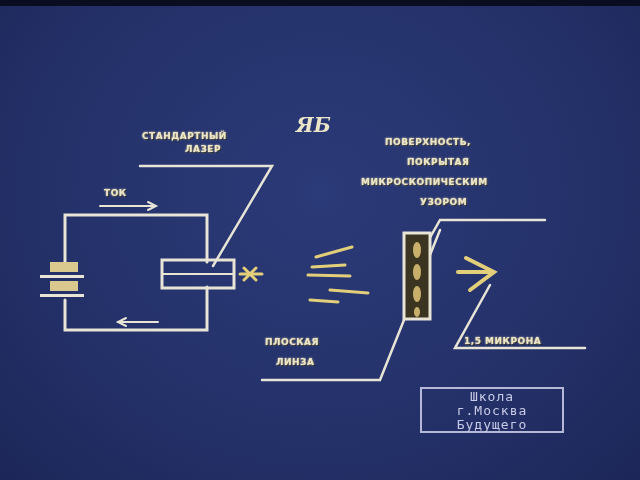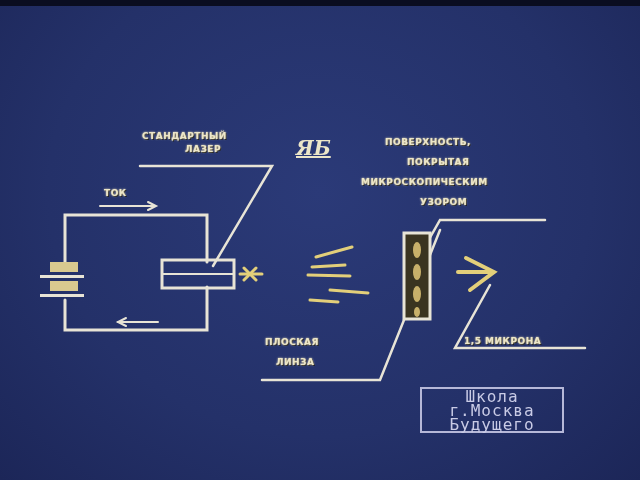--- a/index.html
+++ b/index.html
@@ -5,21 +5,21 @@
   html,body{margin:0;padding:0;background:#000;}
   #screen{position:relative;width:640px;height:480px;overflow:hidden;
     background:radial-gradient(ellipse at 50% 40%, #2b3a78 0%, #243169 60%, #1c2658 100%);}
   .black-band{position:absolute;top:0;left:0;right:0;height:6px;background:#0a0d20;}
   .lbl{position:absolute;font-family:"DejaVu Sans",sans-serif;font-weight:bold;
     color:#ece6c8;letter-spacing:0.5px;line-height:1;white-space:nowrap;
     text-shadow:0 0 2px #ffefc0, 1px 1px 0 #111;}
   .lbl.xs{font-size:9px;}
   .mark{position:absolute;font-family:"DejaVu Serif",serif;color:#ece6c8;font-size:20px;font-style:italic;font-weight:bold;}
   #logo{position:absolute;left:420px;top:387px;width:144px;height:46px;border:2px solid #b6b8d8;
-    font-family:"DejaVu Sans Mono",monospace;color:#c9cbe6;font-size:16px;line-height:14px;
+    font-family:"DejaVu Sans Mono",monospace;color:#c9cbe6;font-size:13px;line-height:14px;
     text-align:center;padding-top:1px;box-sizing:border-box;}
   #logo div{letter-spacing:1px;}
   svg{position:absolute;left:0;top:0;}
 </style>
 </head>
 <body>
 
 <div id="screen">
   <div class="black-band"></div>
 
@@ -74,21 +74,21 @@
       </g>
     </g>
 
     <g stroke="#e3cf7a" stroke-width="4" stroke-linecap="round" fill="none">
       <line x1="458" y1="272" x2="492" y2="272"></line>
       <polyline points="466,258 494,272 470,290"></polyline>
     </g>
   </svg>
 
   <div class="lbl xs" style="left:142px;top:132px;">СТАНДАРТНЫЙ</div>
-  <div class="mark" style="left:296px;top:136px;text-decoration:underline;">ЯБ</div>
+  <div class="mark" style="left:296px;top:113px;">ЯБ</div>
   <div class="lbl xs" style="left:185px;top:145px;">ЛАЗЕР</div>
 
   <div class="lbl xs" style="left:385px;top:138px;text-align:center;">ПОВЕРХНОСТЬ,</div>
   <div class="lbl xs" style="left:407px;top:158px;">ПОКРЫТАЯ</div>
   <div class="lbl xs" style="left:361px;top:178px;">МИКРОСКОПИЧЕСКИМ</div>
   <div class="lbl xs" style="left:420px;top:198px;">УЗОРОМ</div>
 
   <div class="lbl xs" style="left:104px;top:189px;">ТОК</div>
 
   <div class="lbl xs" style="left:265px;top:338px;">ПЛОСКАЯ</div>

